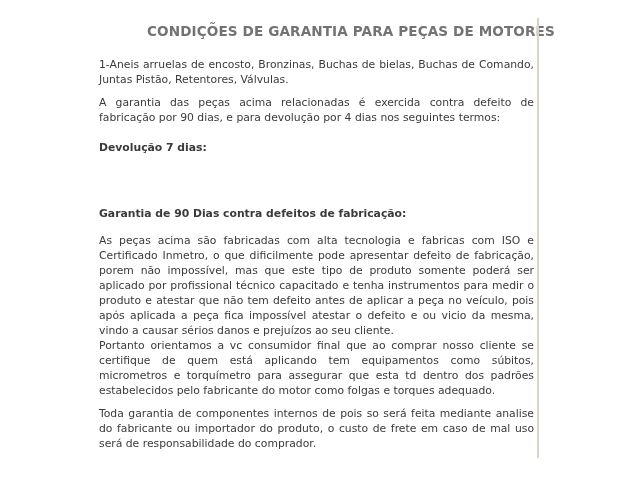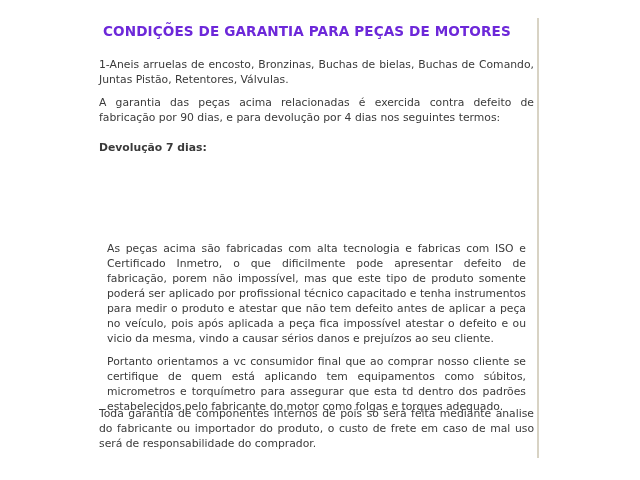--- a/index.html
+++ b/index.html
@@ -22,52 +22,54 @@
     line-height: 15px;
     text-align: justify;
     color: #3a3a3a;
   }
   .doc-title {
     top: 22px;
     font-weight: bold;
     font-size: 13.6px;
     line-height: 18px;
     letter-spacing: 0.1px;
-    color: #6d28d9;
+    color: #737373;
     text-align: left;
     padding-left: 4px;
+    margin-left: 44px;
   }
   .p-parts    { top: 57px;  }
   .p-terms    { top: 95px;  }
   .h-return   { top: 140px; font-weight: bold; text-align: left; }
   .p-return   { top: 151px; }
   .h-warranty { top: 206px; font-weight: bold; text-align: left; }
   .p-warranty { top: 233px; }
   .p-final    { top: 406px; }
-  .para { margin: 8px; }
+  .para { margin: 0; }
   .divider {
     position: absolute;
     left: 537px; top: 18px;
     width: 2px; height: 440px;
     background: #d8d3c4;
   }
 </style>
 </head>
 <body>
 
 <div class="doc">
   <div class="block doc-title">CONDIÇÕES DE GARANTIA PARA PEÇAS DE MOTORES</div>
 
   <div class="block p-parts">1-Aneis arruelas de encosto, Bronzinas, Buchas de bielas, Buchas de Comando, Juntas Pistão, Retentores, Válvulas.</div>
 
   <div class="block p-terms">A garantia das peças acima relacionadas é exercida contra defeito de fabricação por 90 dias, e para devolução por 4 dias nos seguintes termos:</div>
 
   <div class="block h-return">Devolução 7 dias:</div>
 
 
+  <div class="block h-warranty">Garantia de 90 Dias contra defeitos de fabricação:</div>
 
   <div class="block p-warranty">
     <p class="para">As peças acima são fabricadas com alta tecnologia e fabricas com ISO e Certificado Inmetro, o que dificilmente pode apresentar defeito de fabricação, porem não impossível, mas que este tipo de produto somente poderá ser aplicado por profissional técnico capacitado e tenha instrumentos para medir o produto e atestar que não tem defeito antes de aplicar a peça no veículo, pois após aplicada a peça fica impossível atestar o defeito e ou  vicio da mesma, vindo a causar sérios danos e prejuízos ao seu cliente.</p>
     <p class="para">Portanto orientamos a vc consumidor final que ao comprar nosso cliente se certifique de quem está aplicando tem equipamentos como súbitos, micrometros e torquímetro para assegurar que esta td dentro dos padrões estabelecidos pelo fabricante do motor como folgas e torques adequado.</p>
   </div>
 
   <div class="block p-final">Toda garantia de componentes internos de pois so será feita mediante analise do fabricante ou importador do produto, o custo de frete em caso de mal uso será de responsabilidade do comprador.</div>
 </div>
 
 <div class="divider"></div>

